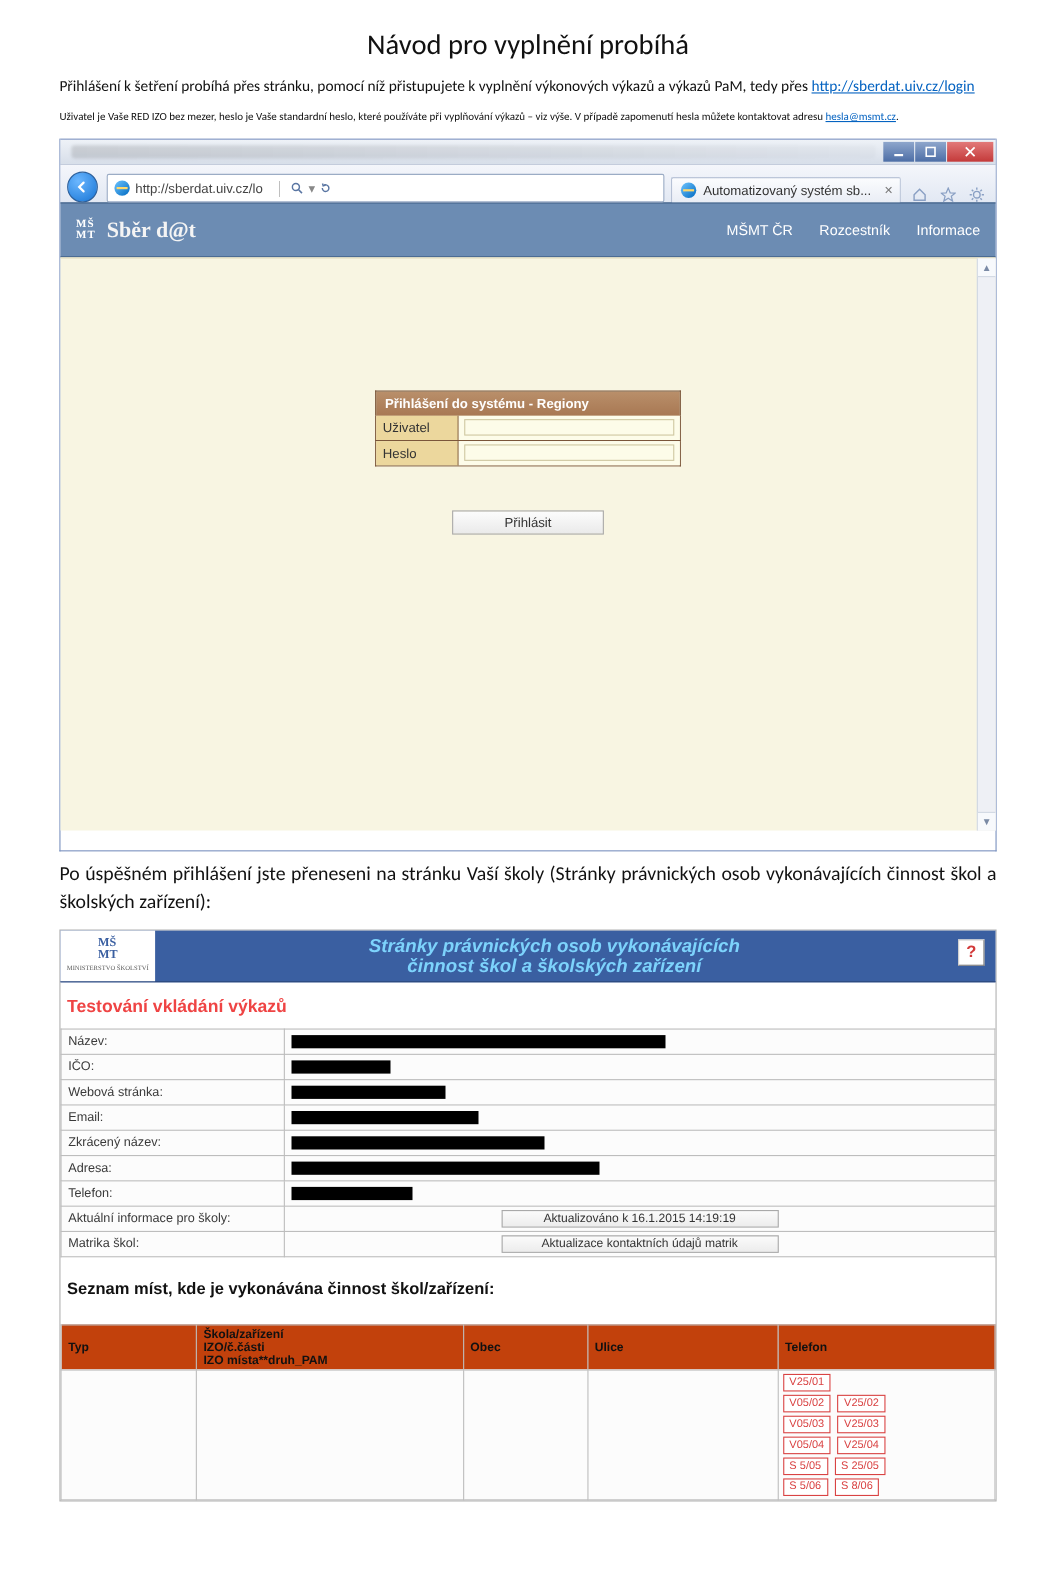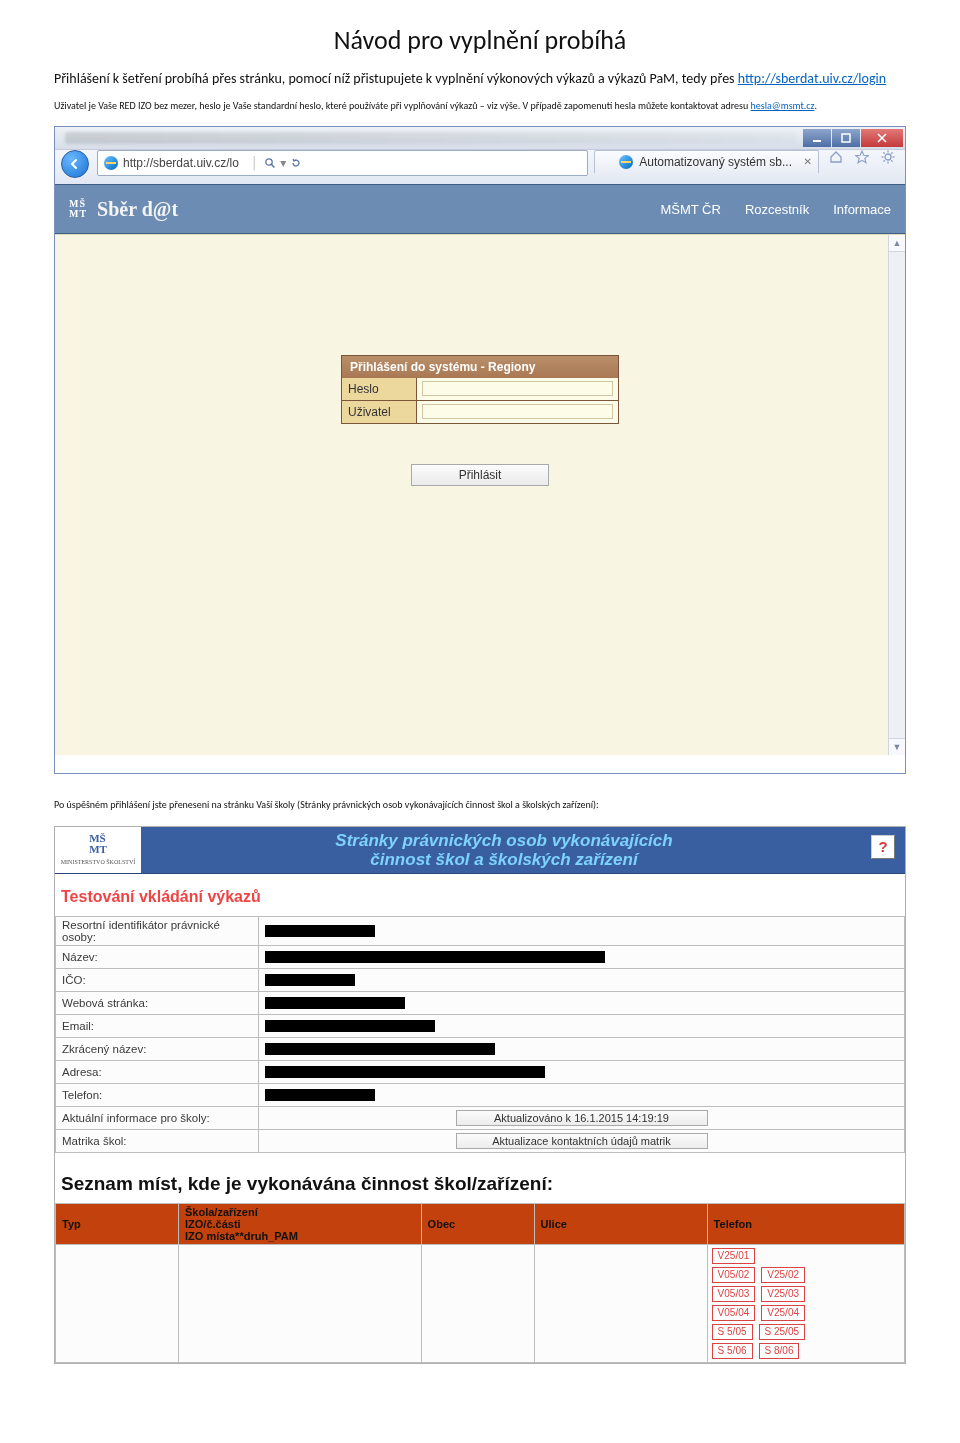--- a/index.html
+++ b/index.html
@@ -10,30 +10,30 @@
   a.link{color:#0563c1;text-decoration:underline}
   
   .browser{border:1px solid #7a91bf;border-top:none;background:#fff;font-family:Tahoma,Arial,sans-serif;font-size:12px;position:relative}
   .titlebar{display:flex;align-items:center;height:22px;background:linear-gradient(#eef2f7,#d7dee9);border-top:1px solid #7a91bf}
   .titleblur{flex:1;height:12px;margin:0 6px 0 10px;background:linear-gradient(90deg,rgba(0,0,0,0.12),rgba(0,0,0,0.02));filter:blur(1.5px);border-radius:3px}
   .winctrls{display:flex;margin-right:2px}
   .wc{width:28px;height:18px;margin-left:1px;border-radius:0 0 0 0;display:flex;align-items:center;justify-content:center;color:#fff;font-size:10px}
   .wc.min{background:linear-gradient(#8ea6cc,#4d6ea6)}
   .wc.max{background:linear-gradient(#8ea6cc,#4d6ea6)}
   .wc.close{background:linear-gradient(#e27979,#c43a3a);width:42px;border-top-right-radius:0;border-bottom-right-radius:0}
-  .addrrow{display:flex;align-items:flex-start;height:34px;background:linear-gradient(#f4f6fb,#e2e8f3);border-top:1px solid #c4ccdc;padding:0 6px}
+  .addrrow{display:flex;align-items:flex-end;height:34px;background:linear-gradient(#f4f6fb,#e2e8f3);border-top:1px solid #c4ccdc;padding:0 6px}
   .back{width:26px;height:26px;border-radius:50%;background:radial-gradient(circle at 35% 30%,#6bb7ff,#1774d4);display:flex;align-items:center;justify-content:center;color:#fff;font-size:14px;margin-right:8px;border:1px solid #2b5f9b}
   .addrbox{flex:1;display:flex;align-items:center;height:24px;background:#fff;border:1px solid #9bacc5;border-radius:2px;padding:0 6px}
   .ieico{width:14px;height:14px;border-radius:50%;background:linear-gradient(135deg,#6ec4ff,#006ac1);margin-right:5px;display:inline-block;position:relative}
   .ieico:after{content:"";position:absolute;left:2px;right:2px;top:6px;border-top:2px solid #ffd86b}
   .magwrap{display:flex;align-items:center;margin-left:6px;color:#666}
   .sep{margin:0 6px;color:#bbb}
   .addrtext{color:#444;font-size:12px}
   .tabbar{display:flex;align-items:center;margin-left:6px}
-  .tab{display:flex;align-items:center;background:linear-gradient(#fbfcfe,#e9edf5);border:1px solid #b6c1d5;border-bottom:none;border-radius:2px 2px 0 0;padding:4px 26px 4px 24px;font-size:12px;color:#333;position:relative}
+  .tab{display:flex;align-items:center;background:linear-gradient(#fbfcfe,#e9edf5);border:1px solid #b6c1d5;border-bottom:none;border-radius:2px 2px 0 0;padding:4px 26px 4px 8px;font-size:12px;color:#333;position:relative}
   .tabclose{position:absolute;right:6px;top:5px;color:#777;font-size:10px}
   .rowicons{display:flex;align-items:center;gap:12px;color:#8aa0c4;margin-left:10px;margin-right:4px}
   .rowicons div{width:14px;height:14px}
   .appheader{display:flex;align-items:center;height:48px;background:#6c8cb3;border-top:1px solid #3f5f86;border-bottom:1px solid #3f5f86;color:#fff;padding:0 14px}
   .logo{display:flex;flex-direction:column;font-family:"Times New Roman",serif;font-size:10px;line-height:10px;font-weight:bold;margin-right:10px;letter-spacing:1px}
   .apptitle{font-family:Georgia,"Times New Roman",serif;font-size:20px;font-weight:bold;color:#f4f4f4}
   .appnav{margin-left:auto;display:flex;gap:24px;font-size:13px;color:#fff}
   .appbody{height:520px;background:#f8f5e2;position:relative;border-top:1px solid #dedaba}
   .loginbox{position:absolute;left:50%;top:120px;transform:translateX(-50%);width:278px;font-size:12px}
   .logintitle{background:linear-gradient(#b98f6a,#a87853);color:#fff;font-weight:bold;padding:4px 8px;border:1px solid #7b563a;border-bottom:none;font-size:12px}
@@ -54,31 +54,31 @@
   .fig2-logo small{display:block;font-size:6px;font-weight:normal;color:#555;margin-top:2px;letter-spacing:0;text-align:center}
   .fig2-title{flex:1;color:#7dd3fc;font-style:italic;font-weight:bold;text-align:center;padding:4px 10px;font-size:17px;line-height:19px}
   .fig2-help{width:22px;height:22px;background:#fff;border:1px outset #ccc;margin:8px 10px 0 4px;display:flex;align-items:center;justify-content:center;color:#d23a3a;font-weight:bold;font-size:15px}
   .fig2-section{font-weight:bold;font-size:16px;margin:14px 0 10px 6px;color:#ef4444}
   .infotable{width:100%;border-collapse:collapse}
   .infotable td{border:1px solid #bdbdbd;padding:2px 6px;font-size:11.5px;color:#3a3a3a;background:#fcfcfc;height:18px}
   .infotable td.lbl{width:190px}
   .redact{display:inline-block;background:#000;height:12px;vertical-align:middle}
   .btncell{text-align:center;padding:2px}
   .fig2-btncell{display:inline-block;background:linear-gradient(#fbfbfb,#ececec);border:1px solid #a9a9a9;font-size:11px;color:#333;min-width:230px;padding:1px 10px;text-align:center}
-  .subhead{font-weight:bold;font-size:19px;margin:20px 0 8px 6px}
+  .subhead{font-weight:bold;font-size:15px;margin:20px 0 24px 6px}
   .schooltable{width:100%;border-collapse:collapse}
   .schooltable th{border:1px solid #bdbdbd;background:#c2410c;font-weight:bold;font-size:11px;text-align:left;padding:2px 6px}
   .schooltable td{border:1px solid #bdbdbd;background:#fcfcfc;height:92px;vertical-align:top;padding:3px 4px;font-size:11px}
   .tags{display:flex;flex-direction:column;gap:3px;align-items:flex-start}
   .tagrow{display:flex;gap:6px}
   .tag{border:1px solid #d94343;color:#d94343;background:#fff;padding:0 5px;font-size:10px;line-height:14px;font-family:Tahoma,Arial,sans-serif}
   .colw1{width:110px}
   .colw2{width:100px}
   .colw3{width:160px}
-  .para-after{margin:24px 0 14px 0;line-height:1.35;font-size:10px;text-align:justify}
+  .para-after{margin:8px 0 14px 0;line-height:1.35;font-size:18px;text-align:justify}
 </style>
 </head>
 <body>
 
 <div class="page">
 
   <h1>Návod pro vyplnění probíhá</h1>
 
   <p class="para">
     <span>Přihlášení k šetření probíhá přes stránku, pomocí níž přistupujete k vyplnění výkonových výkazů a výkazů PaM, tedy přes </span>
@@ -179,26 +179,26 @@
     </div>
 
     <div class="appbody">
       <div class="interscroll">
         <div class="interarrow top">▲</div>
         <div class="interarrow bot">▼</div>
       </div>
       <div class="loginbox">
         <div class="logintitle">Přihlášení do systému - Regiony</div>
         <div class="loginfield">
+          <div class="floginlabel">Uživatel</div>
+          <div class="flogininput"><input type="text" style=""></div>
+        </div>
+        <div class="loginfield">
           <div class="floginlabel">Heslo</div>
           <div class="flogininput"><input type="password" style=""></div>
-        </div>
-        <div class="loginfield">
-          <div class="floginlabel">Uživatel</div>
-          <div class="flogininput"><input type="text" style=""></div>
         </div>
         <button class="loginbtn">Přihlásit</button>
       </div>
     </div>
     <div class="footerspace"></div>
   </div>
 
   <p class="para-after">Po úspěšném přihlášení jste přeneseni na stránku Vaší školy (Stránky právnických osob vykonávajících činnost škol a školských zařízení):</p>
 
   <div class="fig2">
@@ -214,24 +214,20 @@
         <span>Stránky právnických osob vykonávajících</span><br>
         <span>činnost škol a školských zařízení</span>
       </div>
       <div class="fig2-help">?</div>
     </div>
 
     <div class="fig2-section">Testování vkládání výkazů</div>
 
     <table class="infotable">
       <tbody>
-          <tr>
-            <td class="lbl">Resortní identifikátor právnické osoby:</td>
-            <td><span class="redact" style="width:110px"></span></td>
-          </tr>
       <tr>
             <td class="lbl">Název:</td>
             <td><span class="redact" style="width:340px"></span></td>
           </tr>
       <tr>
             <td class="lbl">IČO:</td>
             <td><span class="redact" style="width:90px"></span></td>
           </tr>
       <tr>
             <td class="lbl">Webová stránka:</td>

